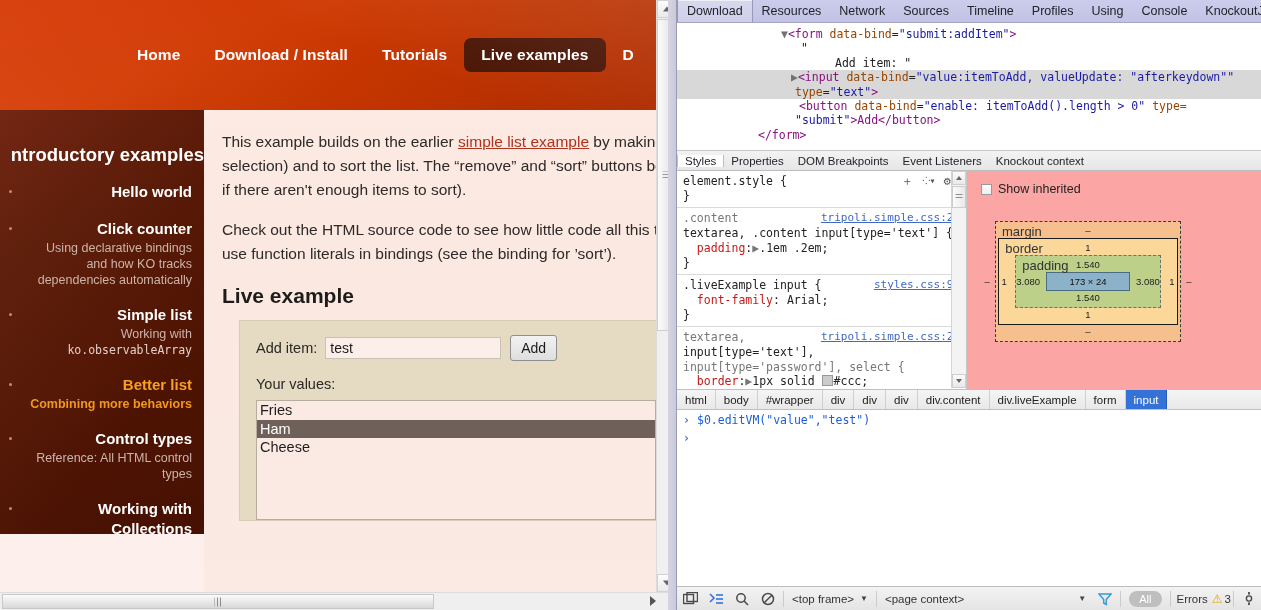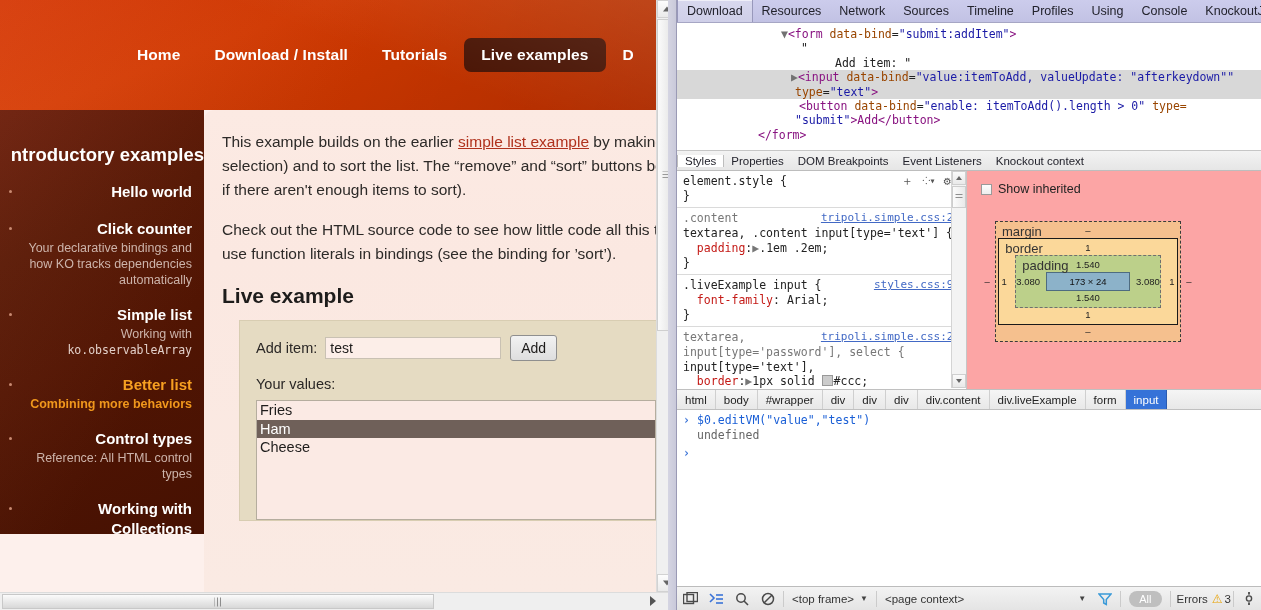--- a/index.html
+++ b/index.html
@@ -340,21 +340,21 @@
       </div>
 
       <div id="sidebar">
         <div id="sidebar-title">ntroductory examples</div>
         <ul id="sidebar-list">
           <li>
             <span class="si-title">Hello world</span>
           </li>
           <li>
             <span class="si-title">Click counter</span>
-            <span class="si-desc">Your declarative bindings and how KO tracks dependencies automatically</span>
+            <span class="si-desc">Using declarative bindings and how KO tracks dependencies automatically</span>
           </li>
           <li>
             <span class="si-title">Simple list</span>
             <span class="si-desc"><span>Working with </span><code>ko.observableArray</code></span>
           </li>
           <li class="current">
             <span class="si-title">Better list</span>
             <span class="si-desc">Combining more behaviors</span>
           </li>
           <li>
@@ -475,22 +475,22 @@
         <div class="rule">
           <a class="src">styles.css:94</a>
           <div class="sel-txt b">.liveExample input {</div>
           <div>&nbsp;&nbsp;<span class="prop">font-family</span><span class="val">: </span><span class="val">Arial;</span></div>
           <div class="sel-txt b">}</div>
         </div>
 
         <div class="rule">
           <a class="src">tripoli.simple.css:24</a>
           <div class="sel-txt">textarea,</div>
+          <div class="sel-txt b">input[type='text'],</div>
           <div class="sel-txt">input[type='password'], select {</div>
-          <div class="sel-txt b">input[type='text'],</div>
           <div>&nbsp;&nbsp;<span class="prop">border</span><span class="val">:</span><span class="tri-i">▶</span><span class="val">1px solid</span><span> </span><span class="swatch"></span><span class="val">#ccc;</span></div>
         </div>
 
         <div id="styles-vscroll">
           <div class="svs-btn t">
               <span class="svs-arrow up"></span>
             </div>
           <div id="styles-vscroll-thumb"></div>
           <div class="svs-btn b">
               <span class="svs-arrow down"></span>
@@ -554,21 +554,20 @@
       <div class="crumb">div.liveExample</div>
       <div class="crumb">form</div>
       <div class="crumb active">input</div>
     </div>
 
     <div id="dt-console">
       <div class="con-line">
         <span class="con-arrow">›</span>
         <span class="con-in">$0.editVM("value","test")</span>
       </div>
-      <div class="con-out">undefined</div>
       <div class="con-line">
         <span class="con-arrow">›</span>
       </div>
 
     </div>
 
     <div id="dt-status">
       <div class="st-ico">
         <svg width="15" height="13" viewBox="0 0 15 13">
             <rect x="0.5" y="2.5" width="10" height="9" fill="none" stroke="#4a4a4a" stroke-width="1.4"></rect>

